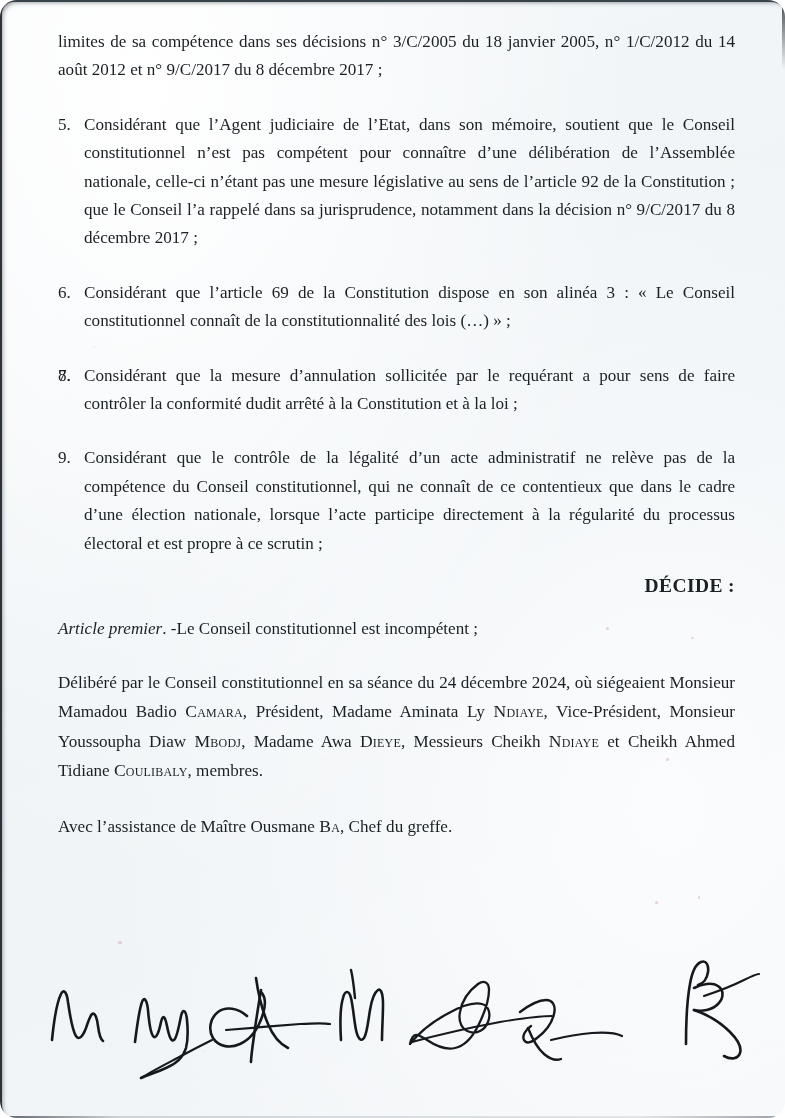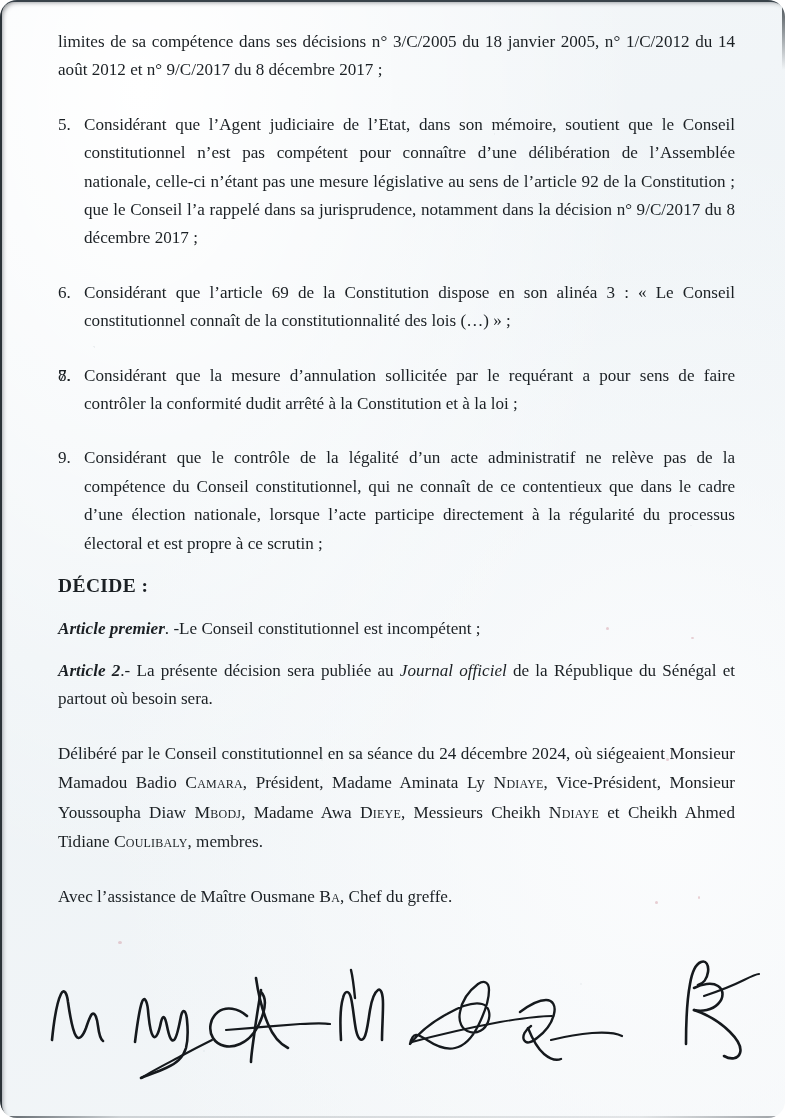--- a/index.html
+++ b/index.html
@@ -106,30 +106,30 @@
     top: 0;
     width: 22px;
     text-align: left;
   }
   .numbered.wide { padding-left: 0; }
   .numbered.wide > .num { position: static; width: auto; }
 
   .lead { margin-top: 0; }
 
   .decide {
-    text-align: left;
+    text-align: right;
     font-weight: bold;
     font-size: 19.5px;
     letter-spacing: .4px;
     margin: 14px 0 0 0;
   }
 
   .article-block { margin-top: 14px; }
   .art-label {
-    font-weight: bold;
+    font-weight: normal;
     font-style: italic;
   }
   .ital { font-style: italic; }
 
   .delib { margin-top: 26px; }
   .assist { margin-top: 26px; }
 
   
   .sc {
     font-variant: small-caps;
@@ -193,23 +193,20 @@
       <span class="num">9.</span><span>Considérant que le contrôle de la légalité d’un acte administratif ne relève pas de la compétence du Conseil constitutionnel, qui ne connaît de ce contentieux que dans le cadre d’une élection nationale, lorsque l’acte participe directement à la régularité du processus électoral et est propre à ce scrutin ;</span>
     </p>
 
 
     <p class="decide">DÉCIDE :</p>
 
     <p class="para article-block">
       <span class="art-label">Article premier</span><span>. -</span><span>Le Conseil constitutionnel est incompétent ;</span>
     </p>
 
-    <p class="para article-block">
-      <span class="art-label">Article 2</span><span>.-</span><span> La présente décision sera publiée au </span><span class="ital">Journal officiel</span><span> de la République du Sénégal et partout où besoin sera.</span>
-    </p>
 
     <p class="para delib">
       <span>Délibéré par le Conseil constitutionnel en sa séance du 24 décembre 2024, où siégeaient Monsieur Mamadou Badio </span><span class="sc">Camara</span><span>, Président, Madame Aminata Ly </span><span class="sc">Ndiaye</span><span>, Vice-Président, Monsieur Youssoupha Diaw </span><span class="sc">Mbodj</span><span>, Madame Awa </span><span class="sc">Dieye</span><span>, Messieurs Cheikh </span><span class="sc">Ndiaye</span><span> et Cheikh Ahmed Tidiane </span><span class="sc">Coulibaly</span><span>, membres.</span>
     </p>
 
     <p class="para assist">
       <span>Avec l’assistance de Maître Ousmane </span><span class="sc">Ba</span><span>, Chef du greffe.</span>
     </p>
 
   </div>

